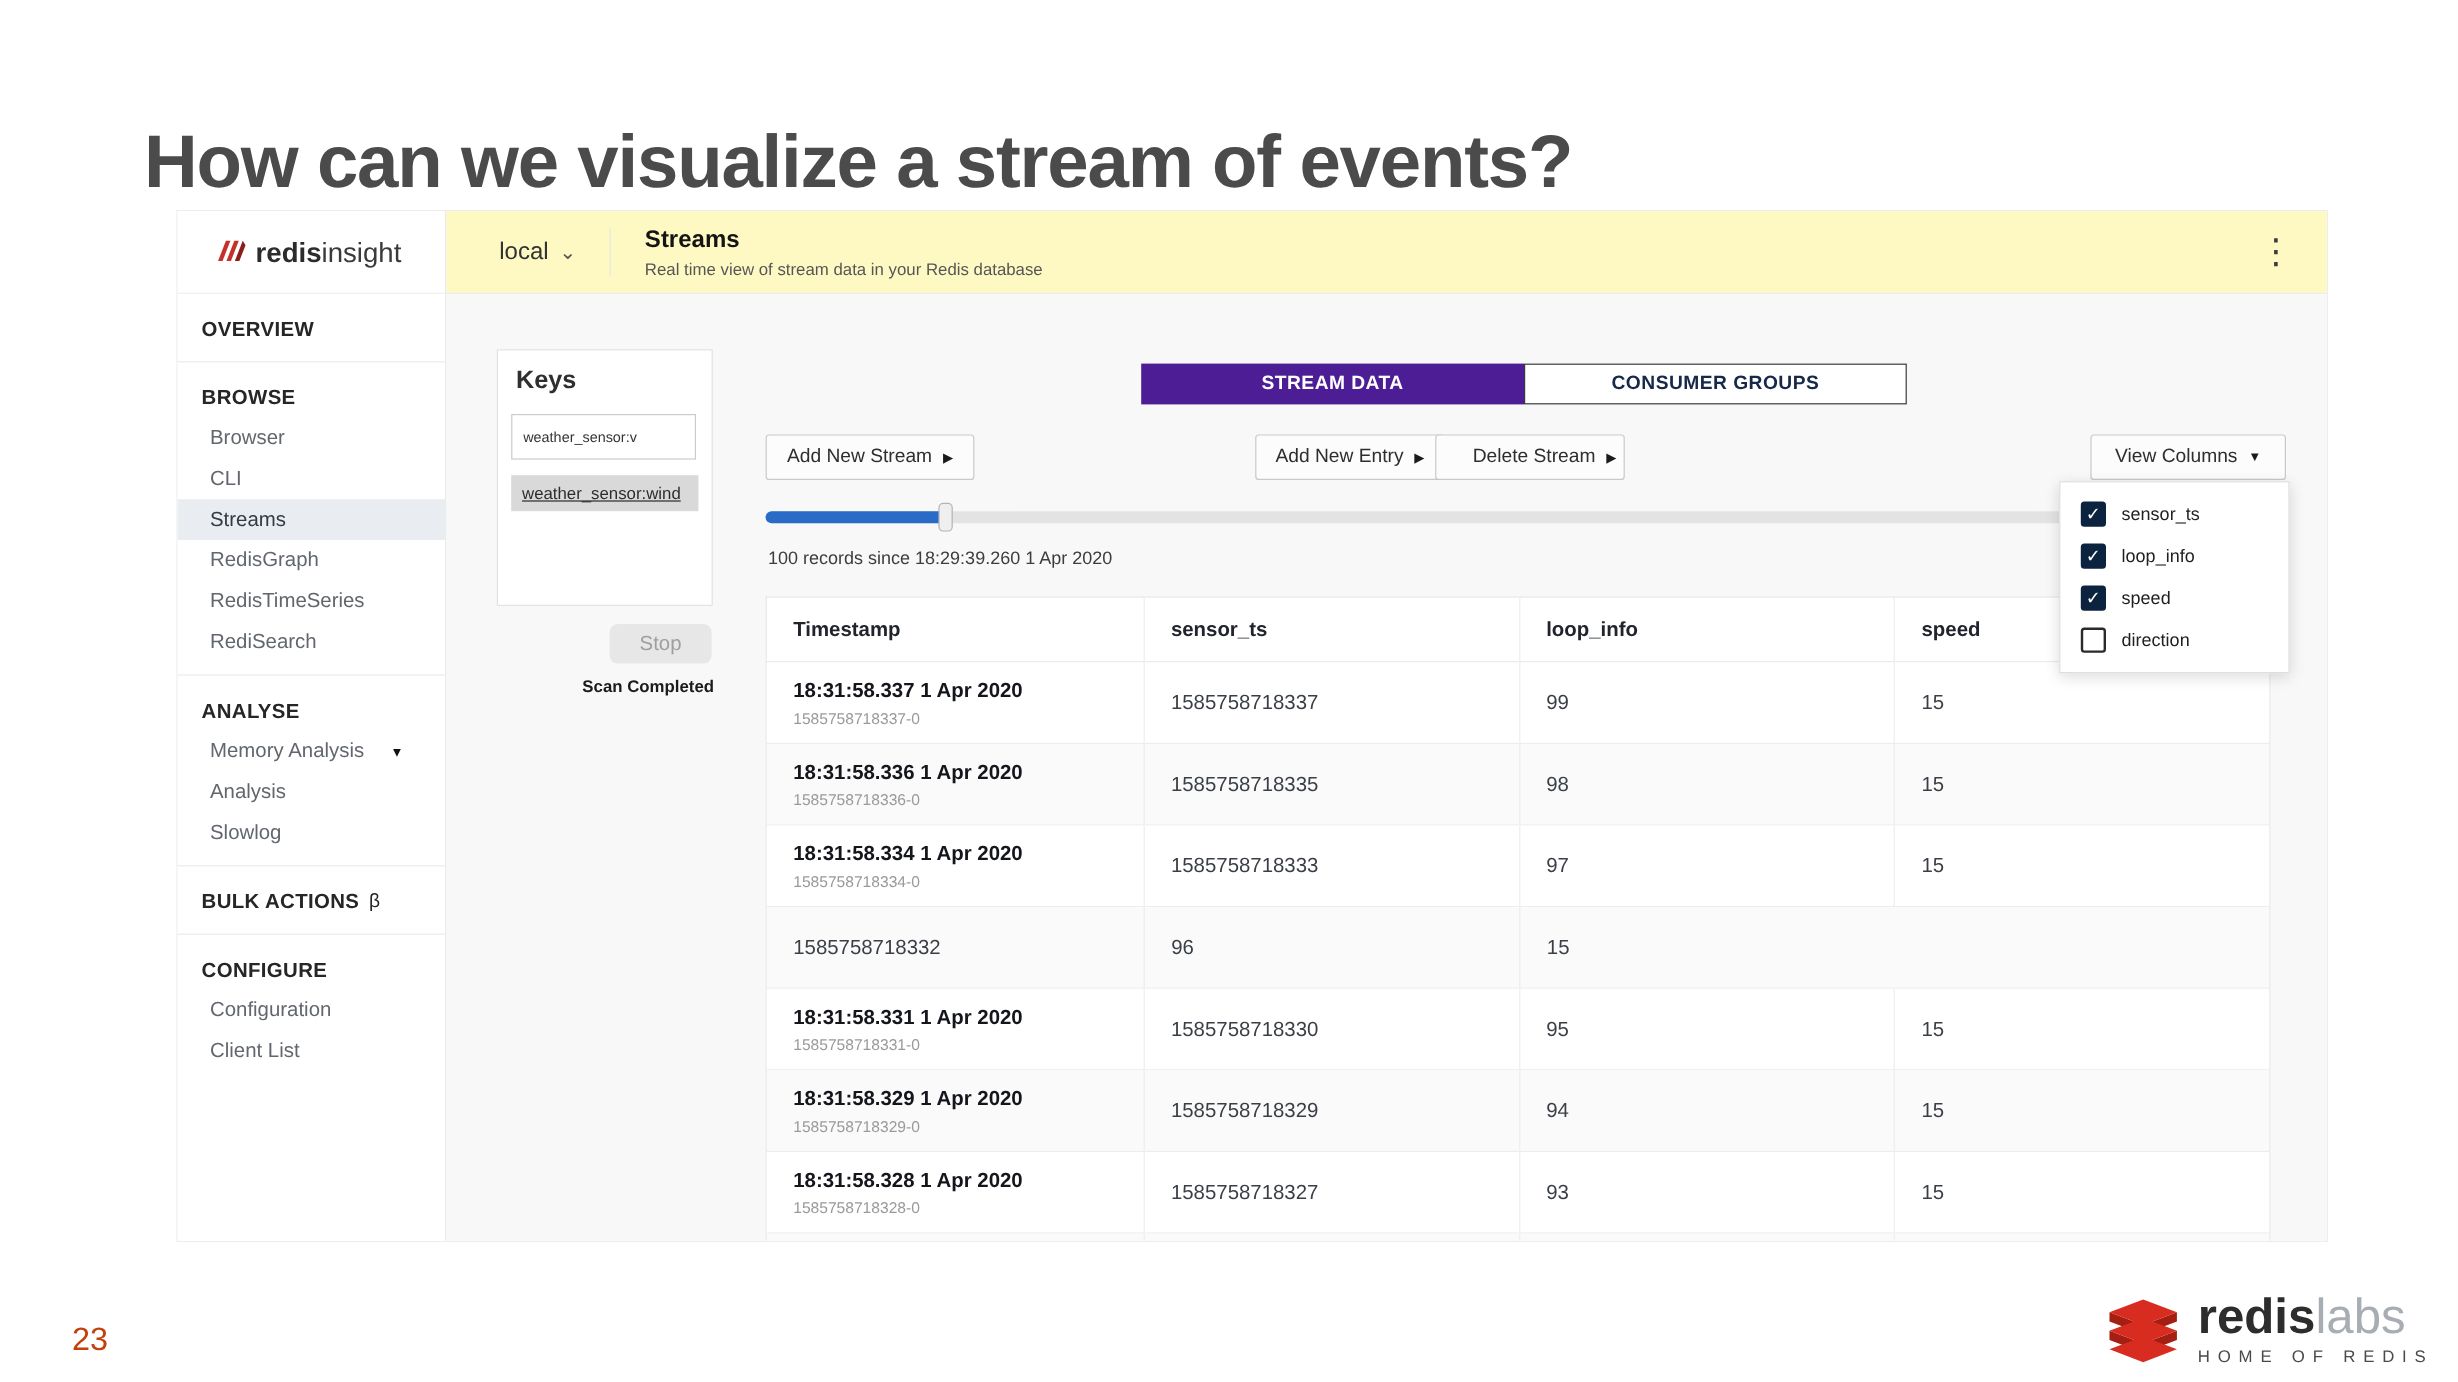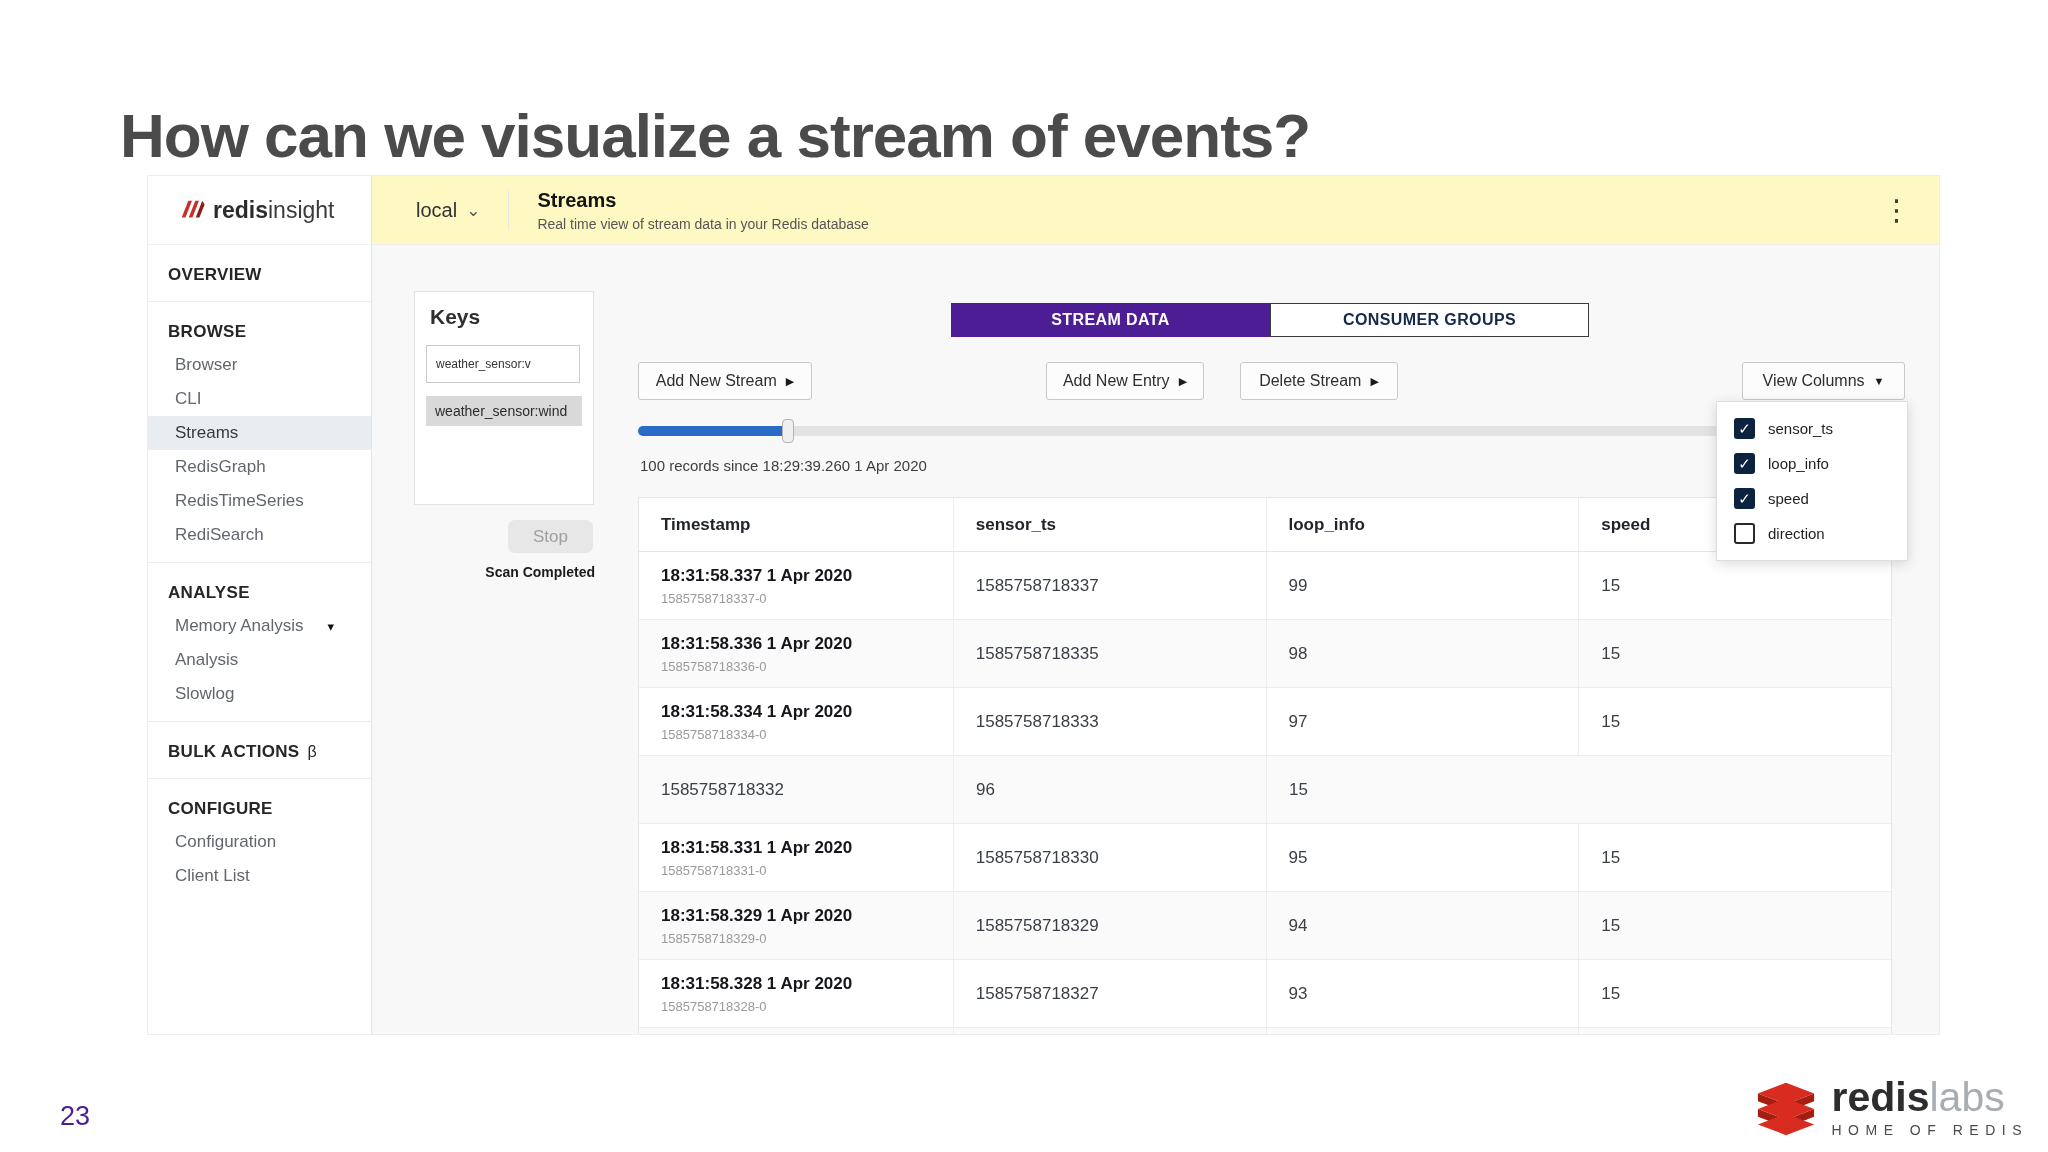--- a/index.html
+++ b/index.html
@@ -1,20 +1,20 @@
 <!DOCTYPE html>
 <html><head>
 <meta charset="utf-8">
 <style>
   html,body{margin:0;padding:0;background:#fff;}
   .slide{position:relative;width:2048px;height:1152px;background:#ffffff;font-family:"Liberation Sans",sans-serif;overflow:hidden;}
 
   
   .slide-title{position:absolute;left:120px;top:58px;font-size:62px;font-weight:bold;color:#4b4b4b;letter-spacing:-1px;}
-  .page-number{position:absolute;left:60px;bottom:20px;font-size:27px;color:#4c1d95;}
+  .page-number{position:absolute;left:60px;bottom:20px;font-size:27px;color:#c2410c;}
   .footer-logo{position:absolute;right:20px;bottom:14px;display:flex;align-items:center;gap:14px;}
   .fl-text{display:flex;flex-direction:column;}
   .fl-brand{font-size:41px;line-height:1;}
   .fl-brand b{color:#2d2d2d;font-weight:bold;}
   .fl-brand span{color:#a7adb3;font-weight:normal;}
   .fl-tagline{font-size:14px;letter-spacing:6.5px;color:#4a4a4a;margin-top:4px;}
 
   
   .app{position:absolute;left:147px;top:175px;width:1793px;height:860px;background:#ffffff;border:1px solid #ededed;box-sizing:border-box;}
 
@@ -41,37 +41,37 @@
   .stream-title .s{font-size:14px;color:#565656;margin-top:4px;}
   .kebab{margin-left:auto;margin-right:28px;font-size:29px;color:#3c3c3c;line-height:1;}
 
   
   .content{position:absolute;left:224px;top:69px;right:0;bottom:0;background:#f8f8f9;overflow:hidden;}
 
   
   .keys-card{position:absolute;left:42px;top:46px;width:180px;height:214px;background:#fff;border:1px solid #e2e2e2;box-sizing:border-box;}
   .keys-title{padding:13px 0 0 15px;font-weight:bold;font-size:21px;color:#2f2f2f;}
   .keys-input{display:block;margin:16px 11px 0;width:154px;height:38px;border:1px solid #cbcbcb;font-size:12px;padding:0 9px;color:#333;background:#fff;box-sizing:border-box;font-family:"Liberation Sans",sans-serif;}
-  .key-chip{margin:13px 11px 16px;background:#d9d9d9;color:#2c2c2c;font-size:14px;padding:8px 9px;line-height:1;}
+  .key-chip{margin:13px 11px 16px;background:#d9d9d9;color:#2c2c2c;font-size:14px;padding:8px 9px;line-height:1;text-decoration:underline;}
   .stop-btn{position:absolute;left:136px;top:275px;width:85px;height:33px;background:#e7e7e7;border:none;border-radius:7px;color:#9f9f9f;font-size:17px;font-family:"Liberation Sans",sans-serif;}
   .scan-status{position:absolute;left:42px;top:319px;width:181px;text-align:right;font-size:14px;font-weight:bold;color:#1b1b1b;}
 
   
   .tabs{position:absolute;left:579px;top:58px;display:flex;}
   .tab{width:319px;height:34px;display:flex;align-items:center;justify-content:center;font-size:16px;font-weight:bold;letter-spacing:.4px;box-sizing:border-box;}
   .tab.active{background:#4c1d95;color:#fff;}
   .tab.inactive{background:#fff;color:#17294a;border:1px solid #3a3a3a;}
 
   
   .btn{position:absolute;top:117px;height:38px;background:#fcfcfc;border:1px solid #c9c9c9;border-radius:3px;font-size:16px;color:#2e2e2e;display:flex;align-items:center;justify-content:center;gap:9px;box-sizing:border-box;font-family:"Liberation Sans",sans-serif;}
   .play{font-size:11px;color:#1a1a1a;}
   .caret-down{font-size:11px;color:#1a1a1a;}
   #btn-add-stream{left:266px;width:174px;}
   #btn-add-entry{left:674px;width:158px;}
-  #btn-delete-stream{left:868px;width:158px;}
+  #btn-delete-stream{left:824px;width:158px;justify-content:flex-end;}
   #btn-view-columns{left:1370px;width:163px;}
 
   
   .slider-track{position:absolute;left:266px;top:181px;width:1267px;height:10px;background:#e3e3e3;border-radius:5px;}
   .slider-fill{width:150px;height:10px;background:#2b6bc8;border-radius:5px;}
   .slider-handle{position:absolute;left:144px;top:-7px;width:12px;height:24px;background:#efefef;border:1px solid #b3b3b3;border-radius:4px;box-sizing:border-box;}
   .records-info{position:absolute;left:268px;top:212px;font-size:15px;color:#3d3d3d;}
 
   
   .table{position:absolute;left:266px;top:252px;width:1254px;background:#fff;border:1px solid #e6e6e6;border-bottom:none;box-sizing:border-box;}

